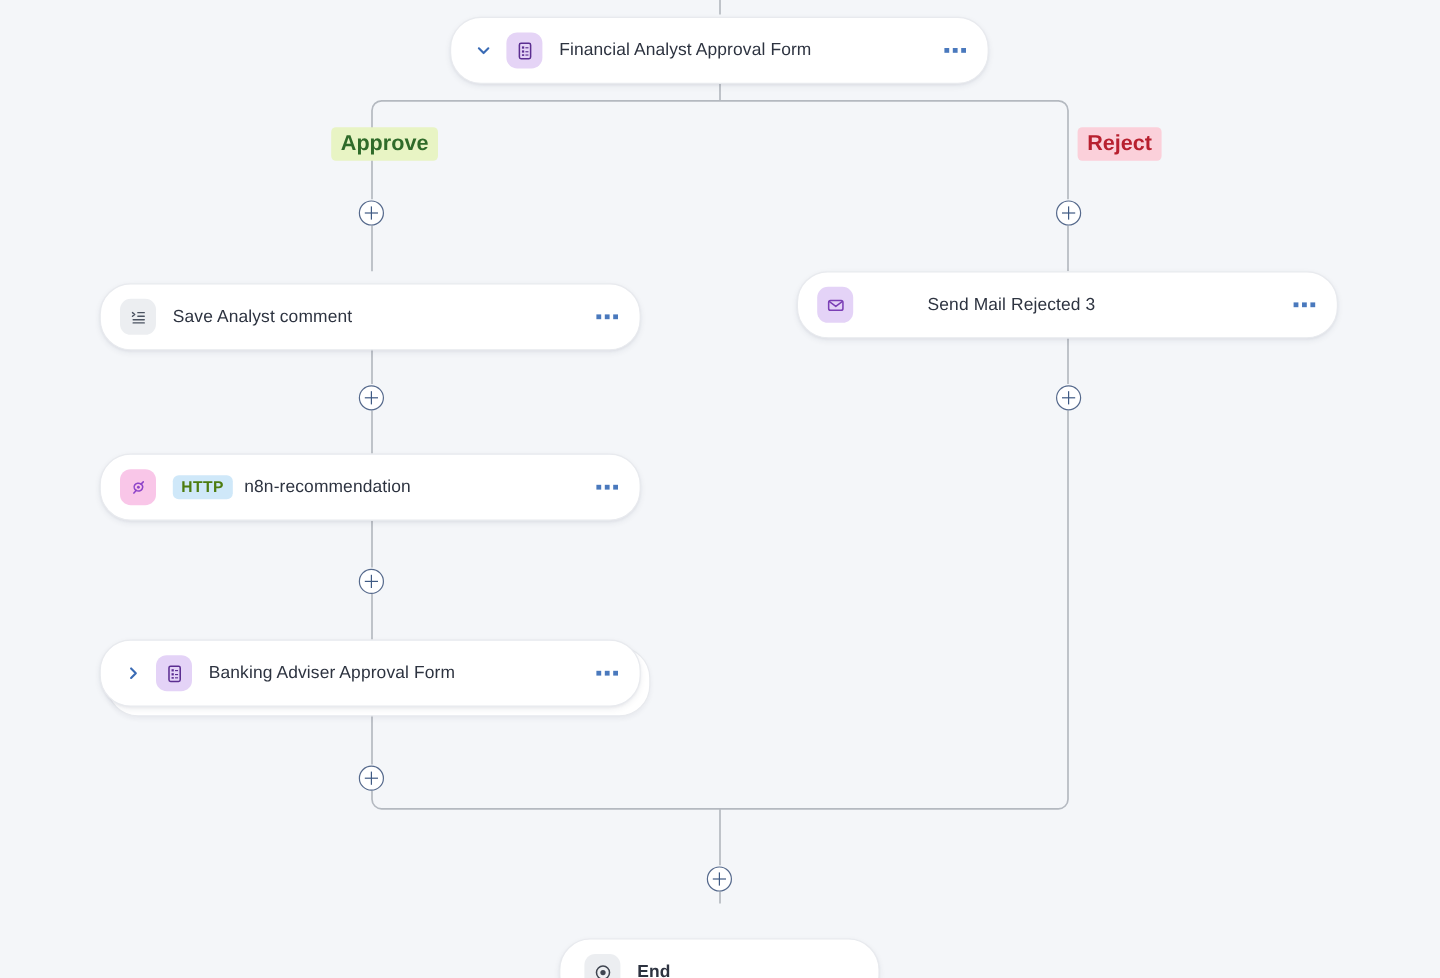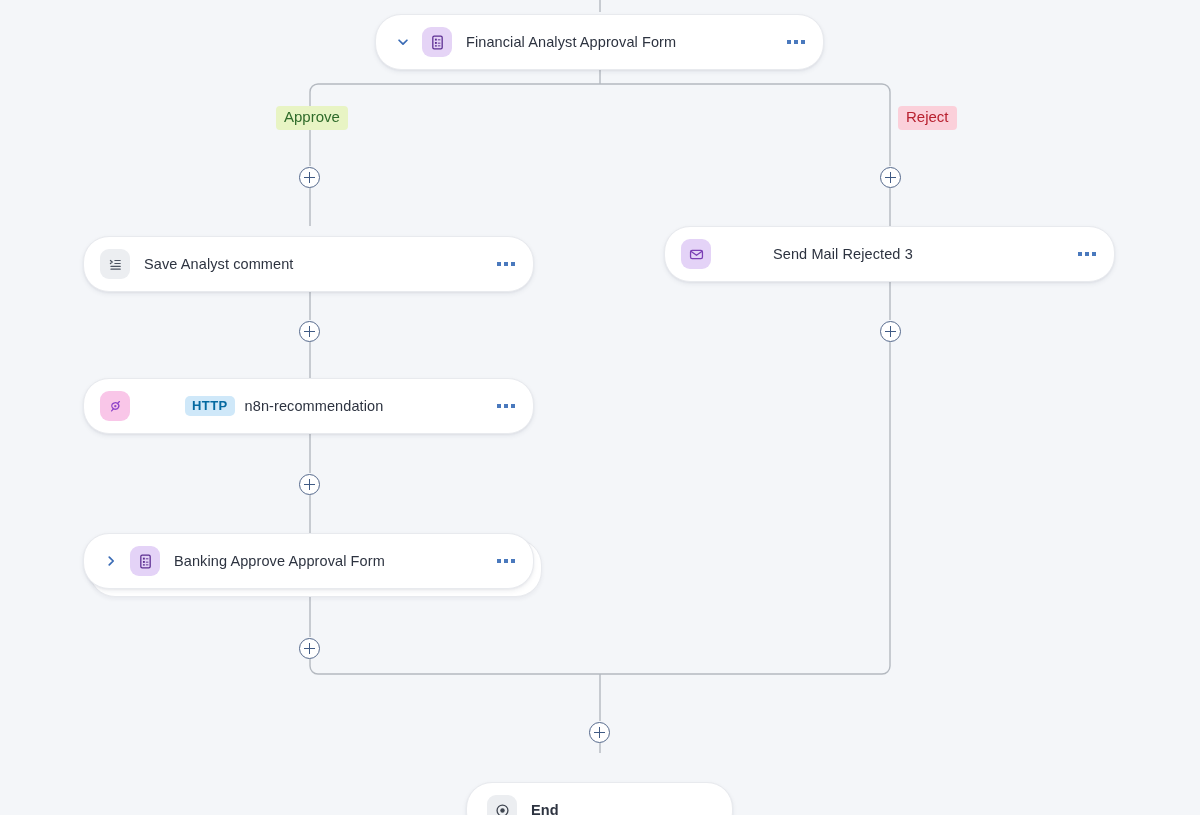--- a/index.html
+++ b/index.html
@@ -89,29 +89,28 @@
   }
   .node .dots i {
     width: 4px;
     height: 4px;
     background: #4a79bd;
     display: block;
   }
 
   .http-badge {
     background: #cfe8f9;
-    color: #0369a1;
+    color: #4d7c0f;
     font-size: 13px;
     font-weight: 600;
     letter-spacing: 0.4px;
     border-radius: 5px;
     padding: 3px 7px 4px 7px;
     margin-right: 10px;
     line-height: 1;
-    margin-left: 41px;
   }
 
   
   .stack-behind {
     position: absolute;
     background: #ffffff;
     border: 1px solid #e8eaee;
     border-radius: 26px;
     box-shadow: 0 2px 4px rgba(30,40,70,0.06);
     z-index: 0;
@@ -134,25 +133,26 @@
     content: "";
     position: absolute;
     background: #3f5a84;
   }
   .plus:before { width: 11px; height: 1.4px; }
   .plus:after  { height: 11px; width: 1.4px; }
 
   
   .branch-label {
     position: absolute;
-    font-size: 15px;
+    font-size: 18px;
     padding: 2px 8px 3px 8px;
     border-radius: 4px;
     line-height: 1.25;
     white-space: nowrap;
+    font-weight: bold;
   }
   .branch-label.approve { background: #e8f4c4; color: #2f6b2a; }
   .branch-label.reject  { background: #fbd0da; color: #b8202f; }
 
   svg.glyph { display: block; }
 </style>
 </head>
 <body>
 
 <div id="canvas">
@@ -280,21 +280,21 @@
       <svg class="glyph" width="17" height="17" viewBox="0 0 20 20">
         <rect x="4.5" y="2.5" width="11" height="15" rx="1.6" fill="none" stroke="#5b2d91" stroke-width="1.5"></rect>
         <rect x="7" y="5.5" width="2.2" height="2.2" fill="#5b2d91"></rect>
         <rect x="10.4" y="6.3" width="3" height="1.1" fill="#5b2d91"></rect>
         <rect x="7" y="9.4" width="2.2" height="2.2" fill="#5b2d91"></rect>
         <rect x="10.4" y="10.2" width="3" height="1.1" fill="#5b2d91"></rect>
         <rect x="7" y="13.2" width="2.2" height="1.6" fill="#5b2d91"></rect>
         <rect x="10.4" y="13.4" width="3" height="1.1" fill="#5b2d91"></rect>
       </svg>
     </span>
-    <span class="title">Banking Approve Approval Form</span>
+    <span class="title">Banking Adviser Approval Form</span>
     <span class="dots">
       <i></i>
         <i></i>
         <i></i>
     </span>
   </div>
 
   <div class="node" id="n-end" style="left:466px; top:782px; width:267px; padding-left:20px;font-weight:bold;">
     <span class="icon-badge gray">
       <svg class="glyph" width="17" height="17" viewBox="0 0 20 20">

